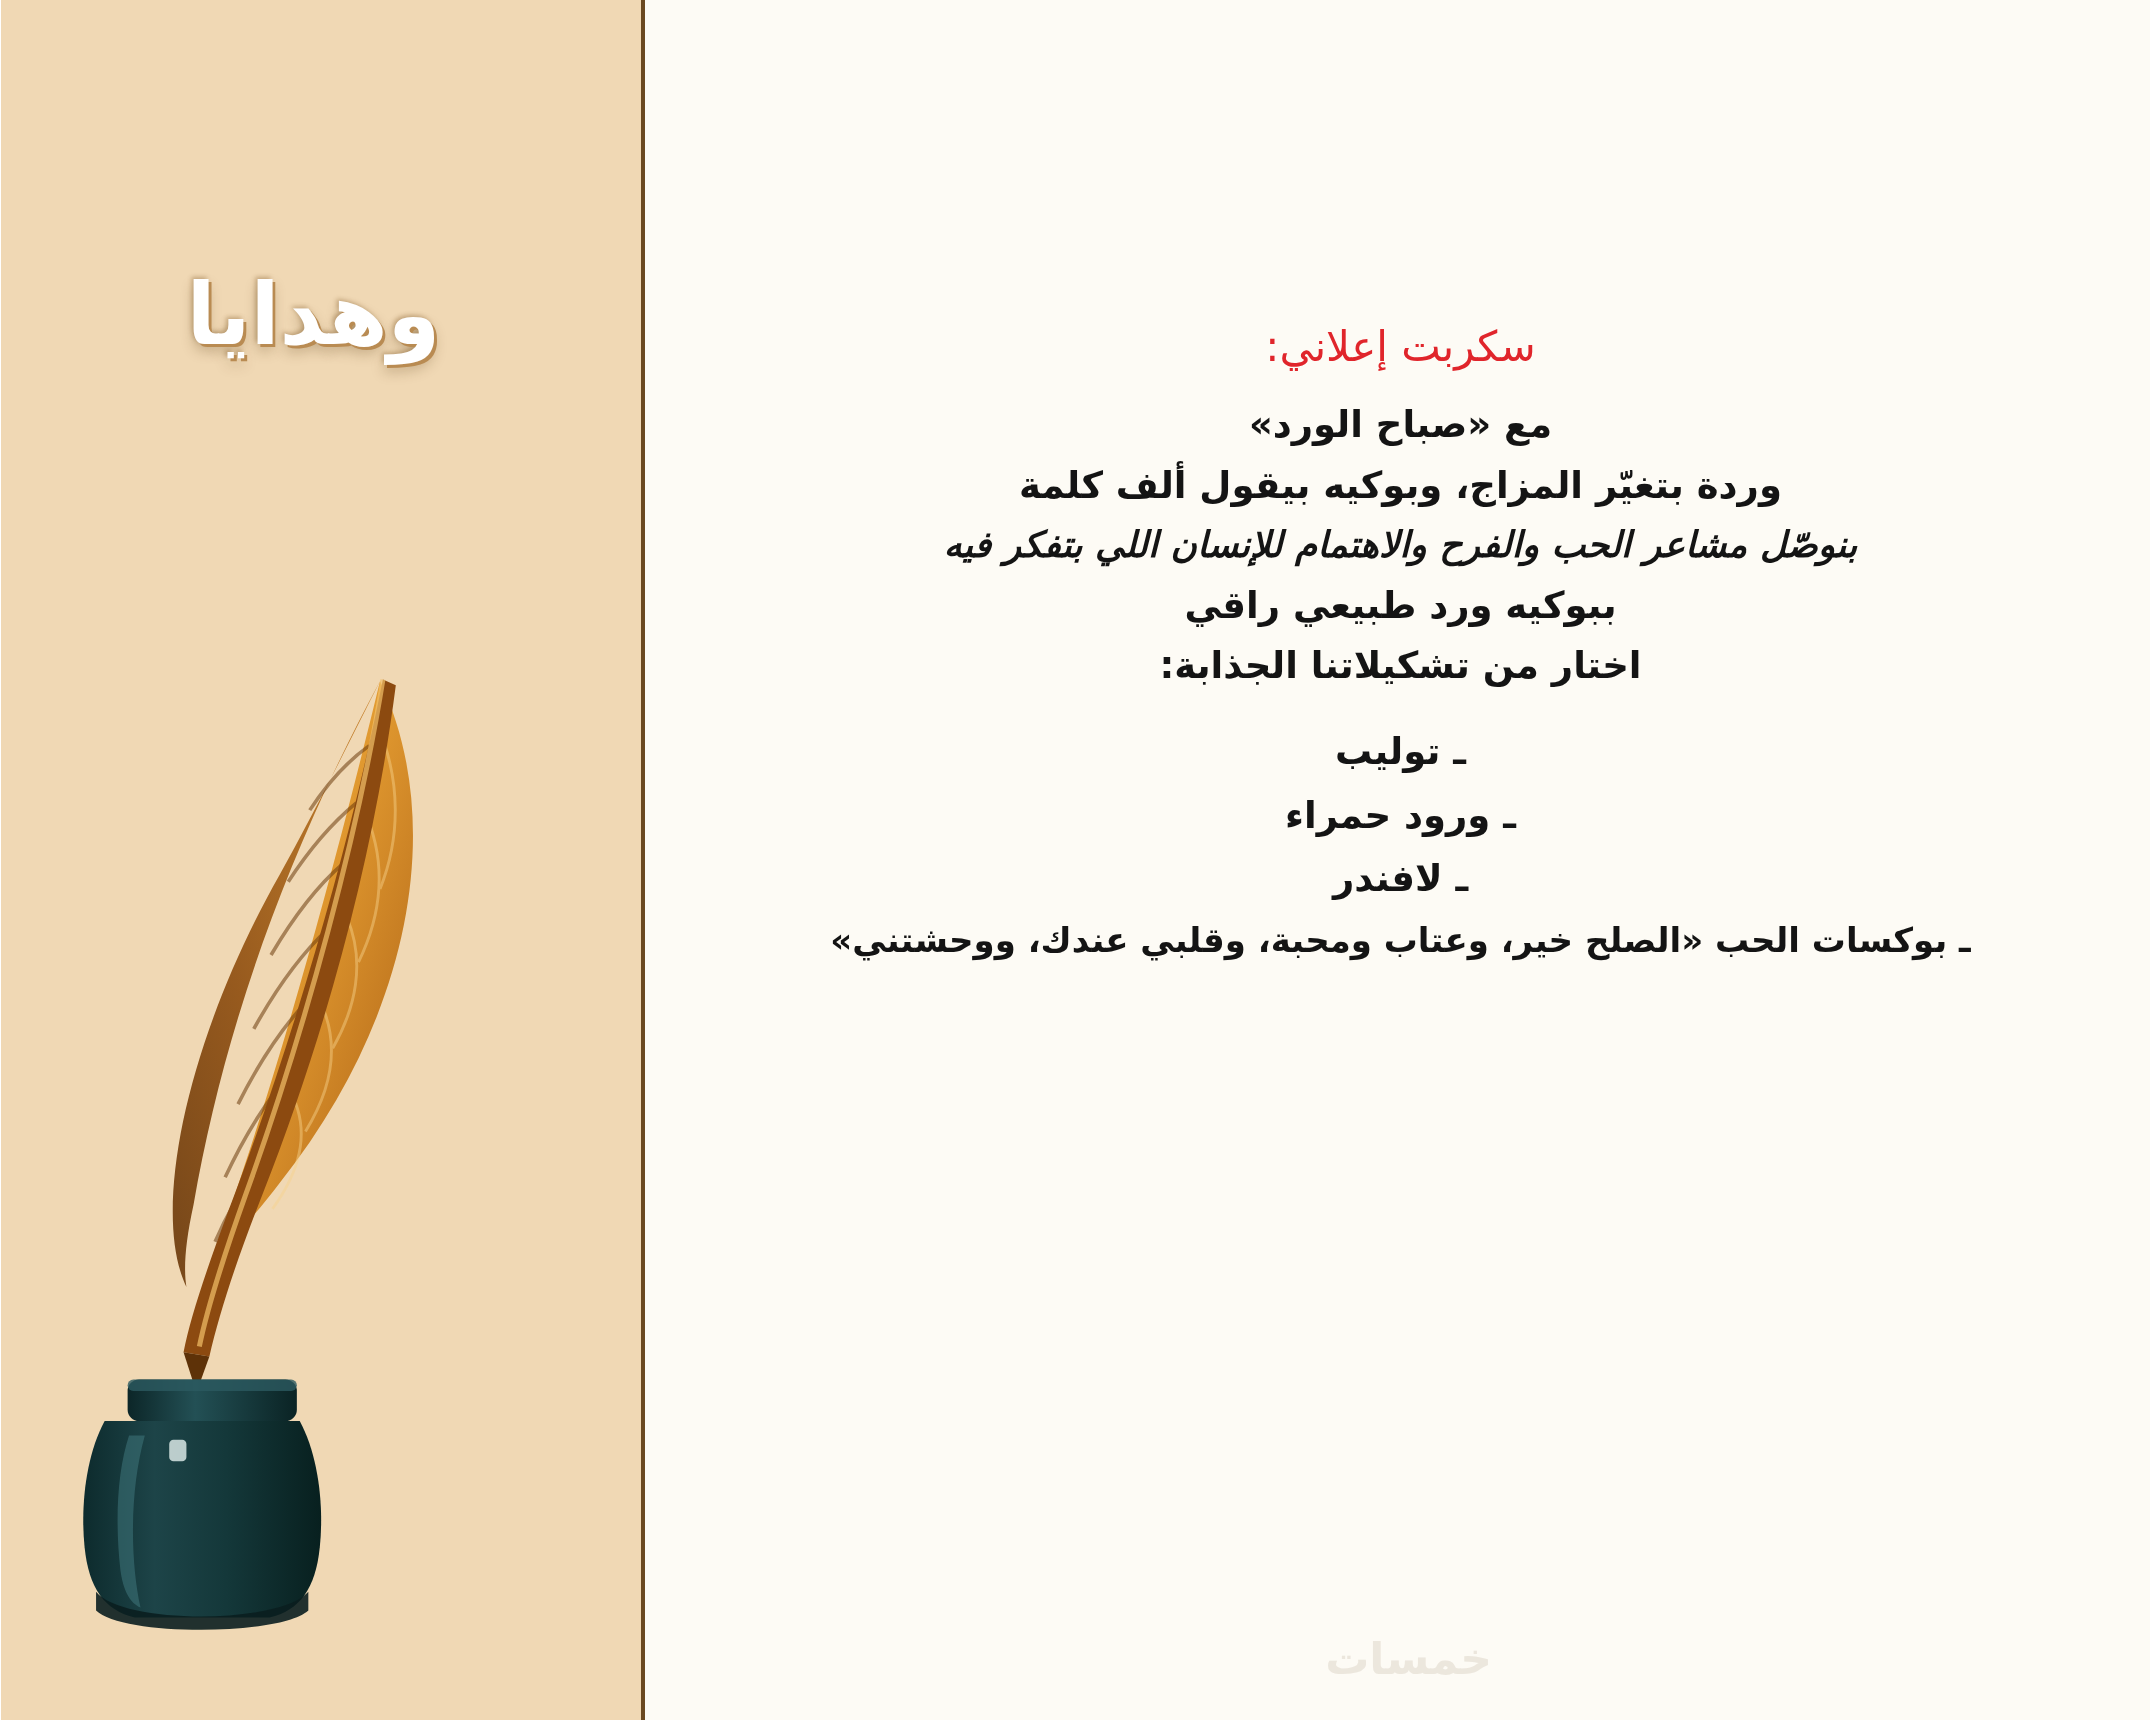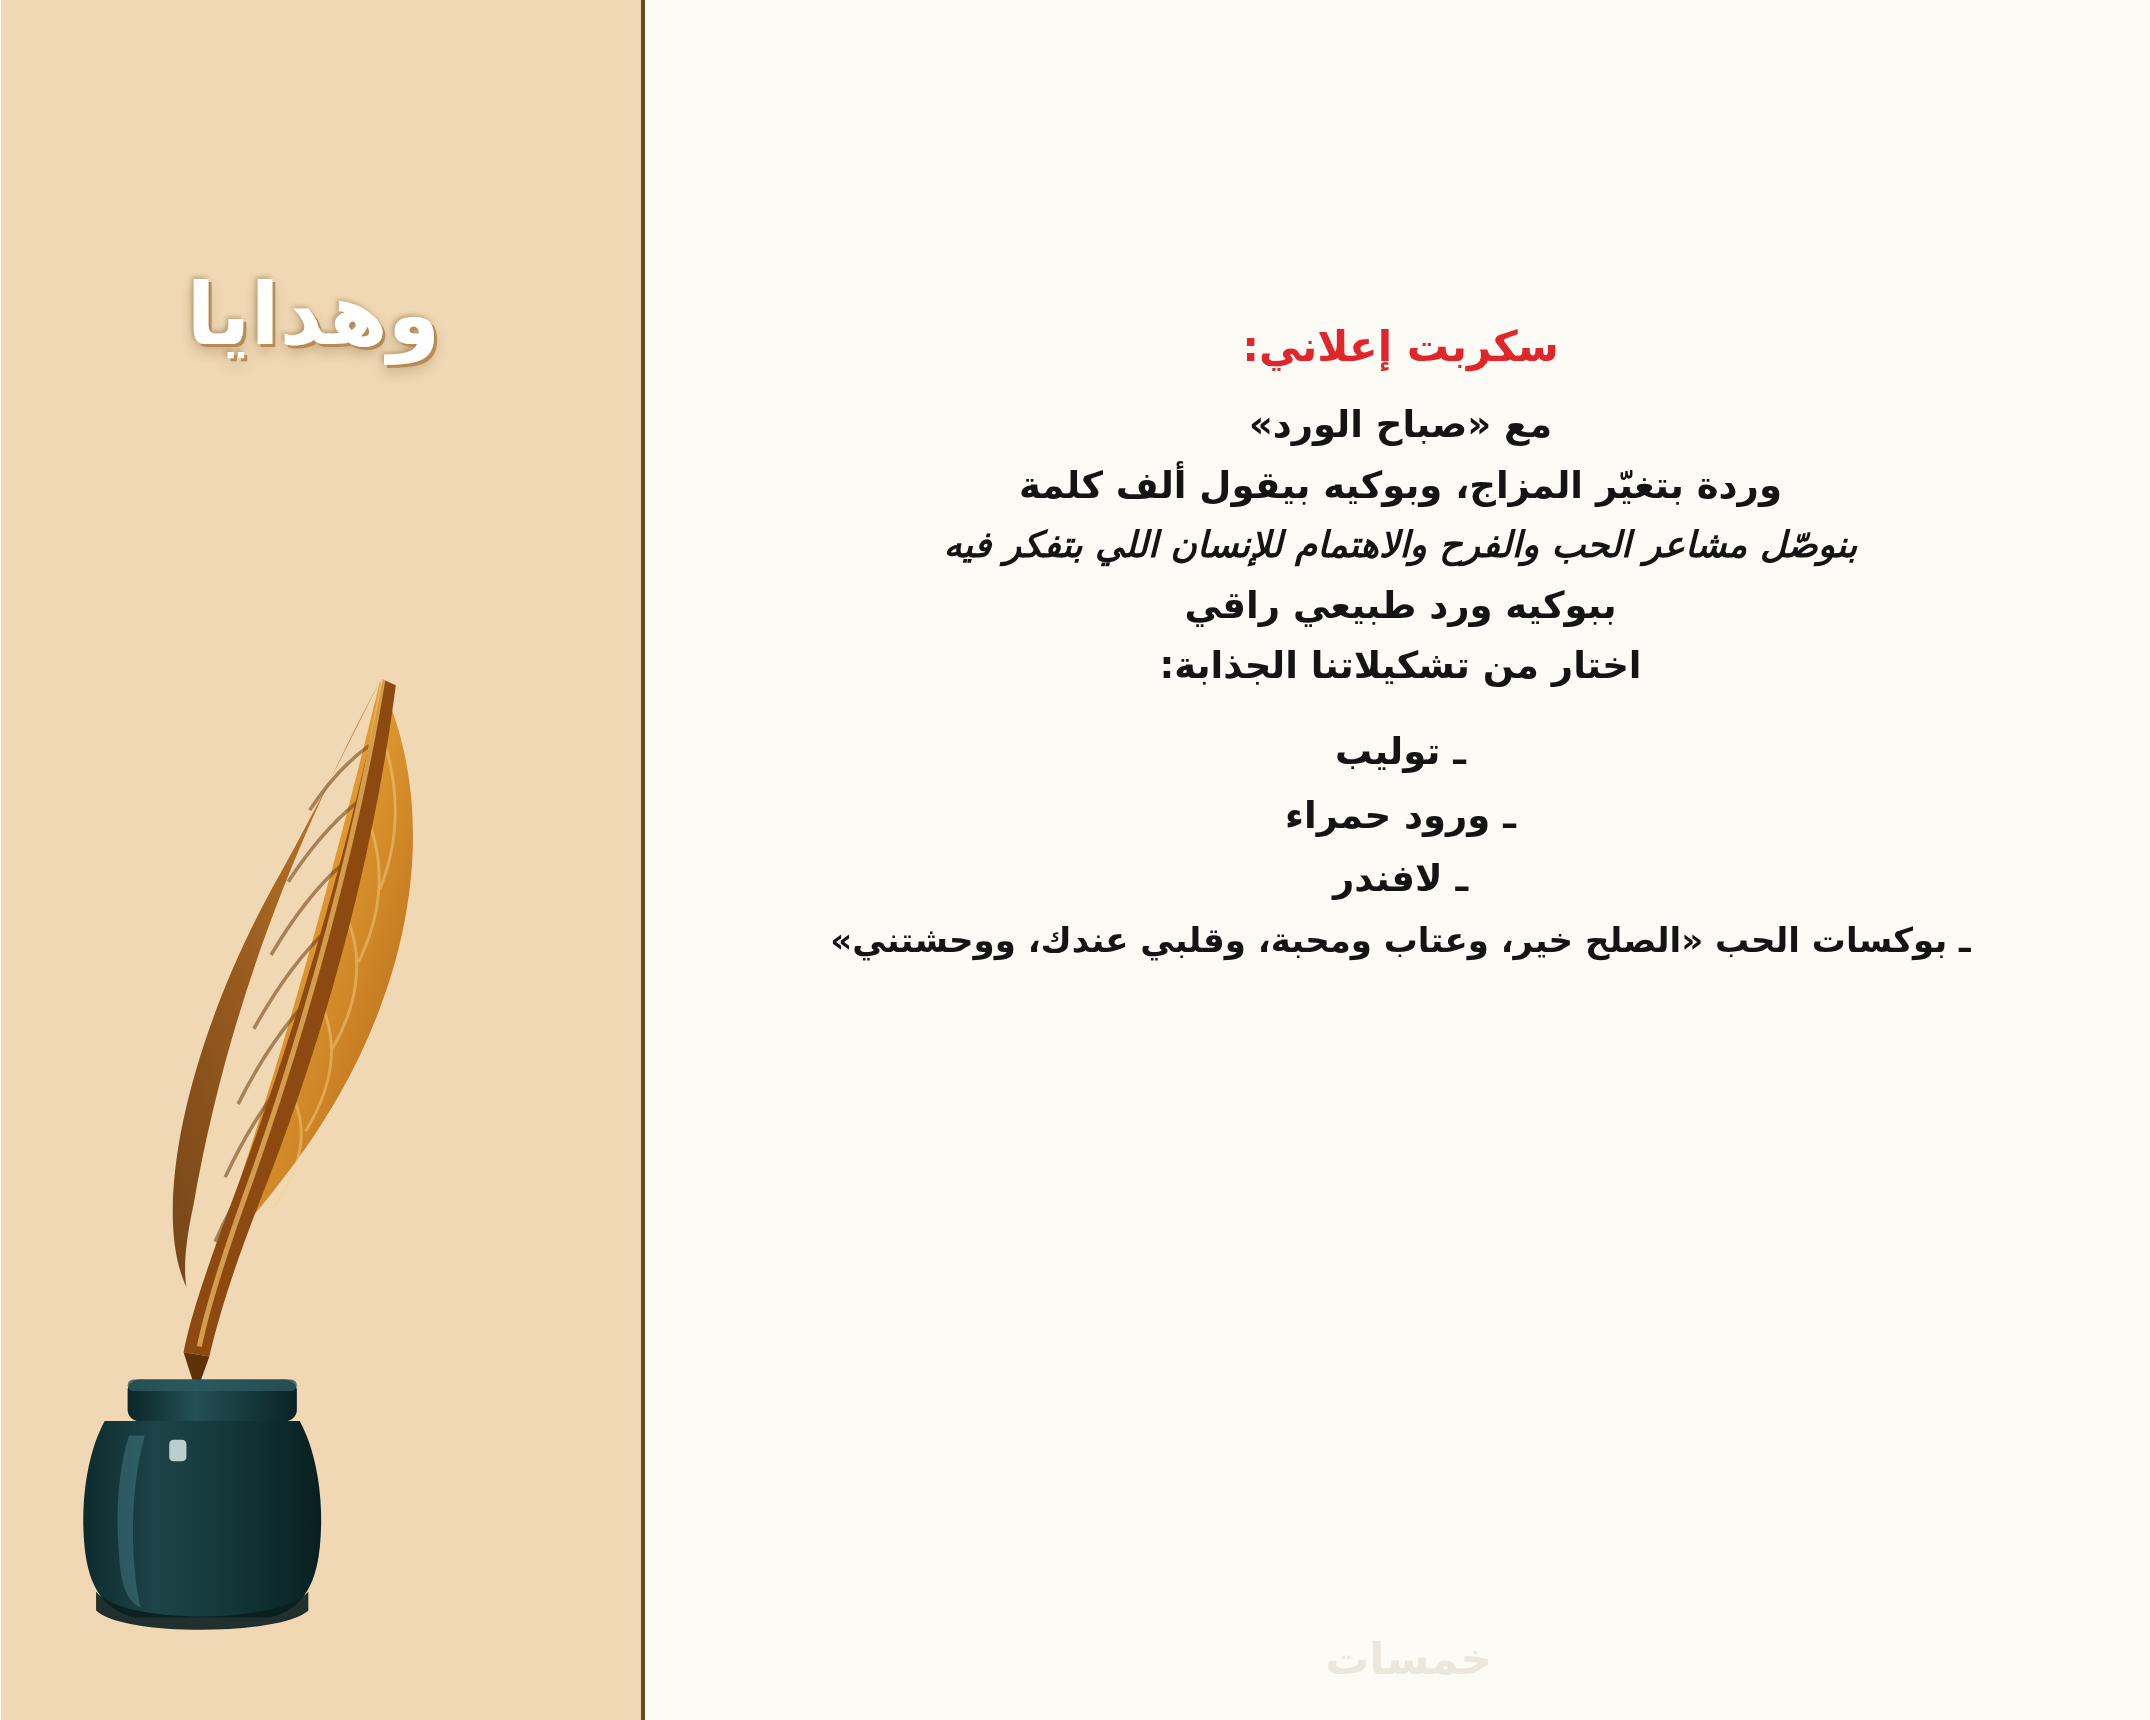--- a/index.html
+++ b/index.html
@@ -95,21 +95,21 @@
     color: #141414;
     font-size: 37px;
     font-weight: bold;
     line-height: 1.52;
   }
 
   .script-heading {
     display: block;
     color: #e0252b;
     font-size: 42px;
-    font-weight: bold;
+    font-weight: normal;
     margin-bottom: 18.6px;
   }
 
   .script-line {
     display: block;
     margin: 4.3px 0;
     white-space: nowrap;
   }
   .script-line.wide { font-size: 36px; font-style: italic; }
   .script-line.bullet { margin: 7.2px 0; }

